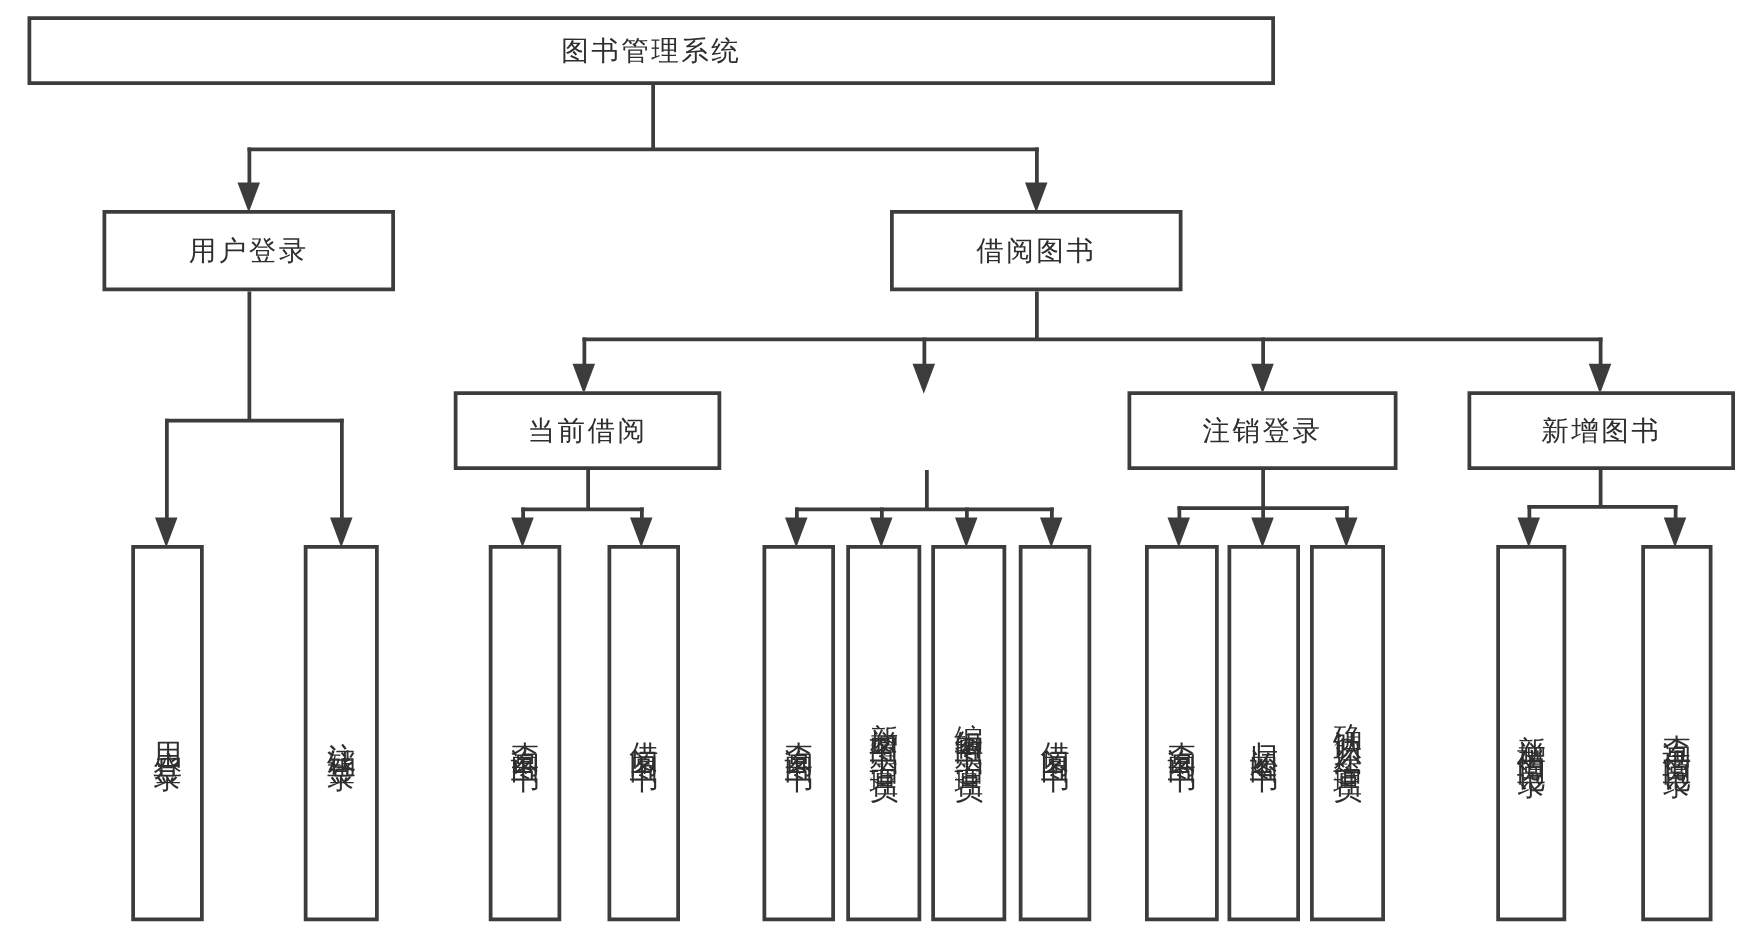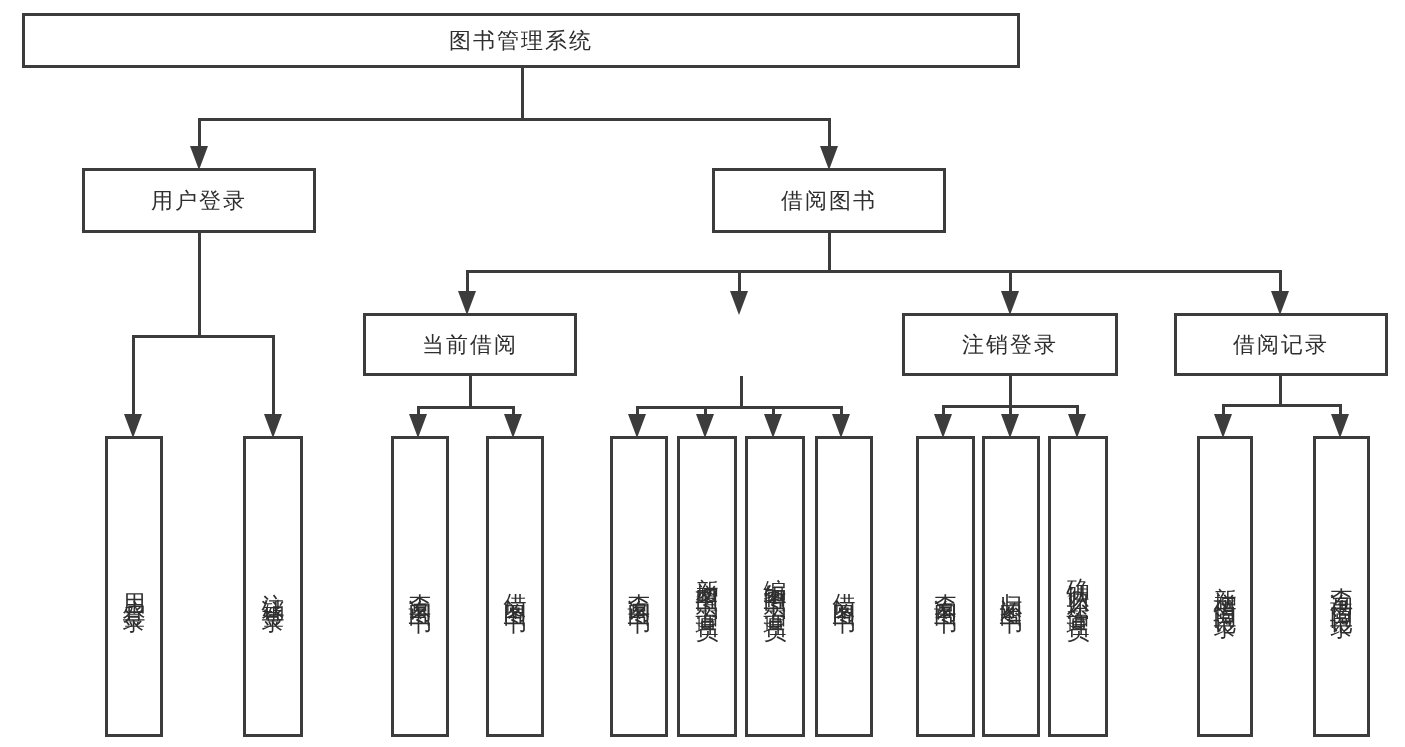--- a/index.html
+++ b/index.html
@@ -79,21 +79,21 @@
     <span class="hlabel">借阅图书</span>
   </div>
 
   <div class="box" style="left:363px;top:313px;width:214px;height:63px;">
     <span class="hlabel">当前借阅</span>
   </div>
   <div class="box" style="left:902px;top:313px;width:216px;height:63px;">
     <span class="hlabel">注销登录</span>
   </div>
   <div class="box" style="left:1174px;top:313px;width:214px;height:63px;">
-    <span class="hlabel">借阅记录</span>
+    <span class="hlabel">新增图书</span>
   </div>
 
   <div class="box" style="left:105px;top:436px;width:58px;height:301px;">
     <span class="vlabel">用户登录</span>
   </div>
   <div class="box" style="left:243px;top:436px;width:60px;height:301px;">
     <span class="vlabel">注销登录</span>
   </div>
 
   <div class="box" style="left:391px;top:436px;width:58px;height:301px;">

